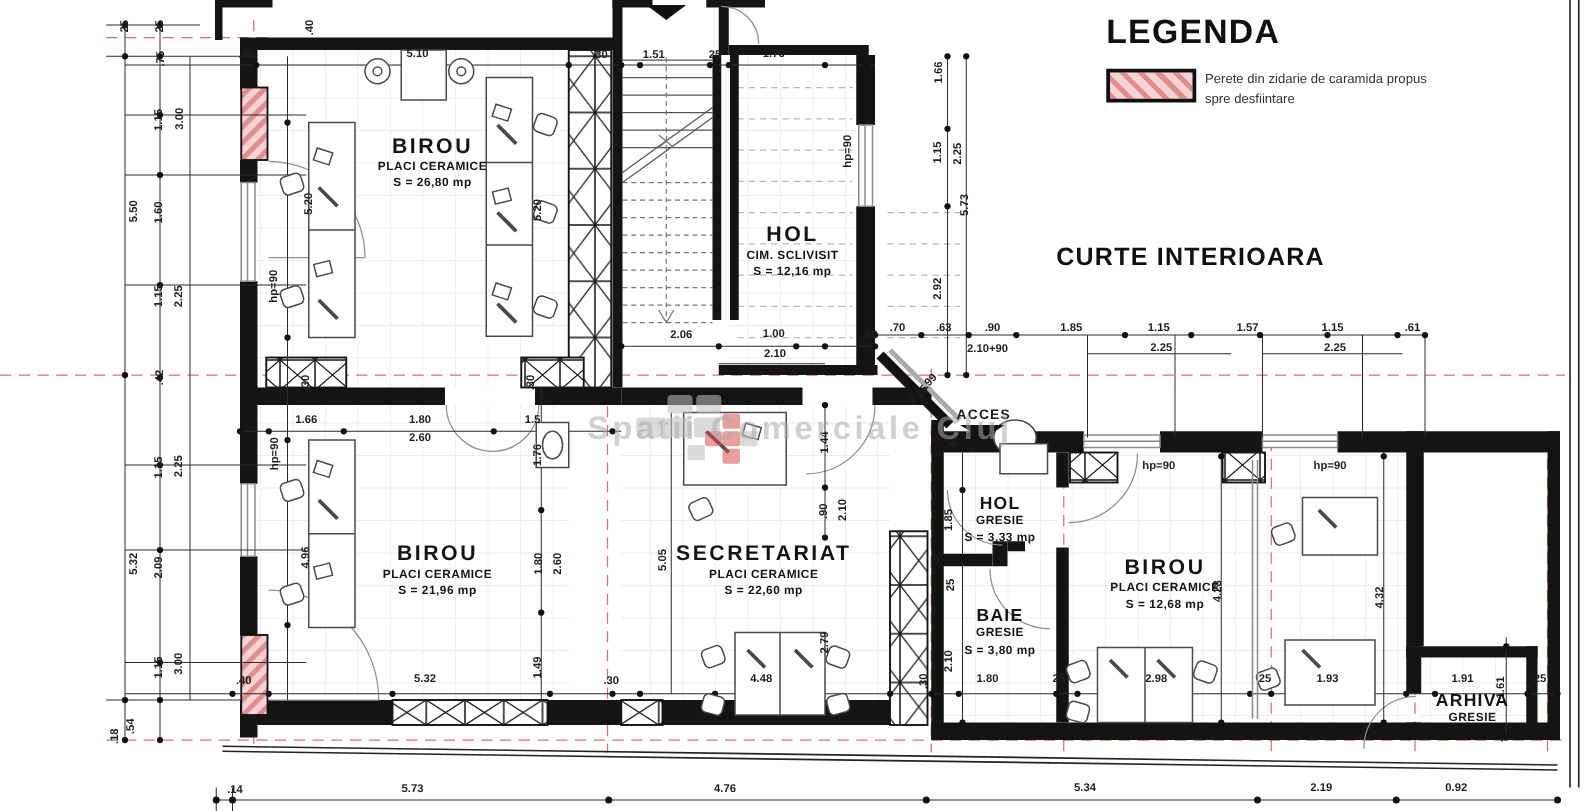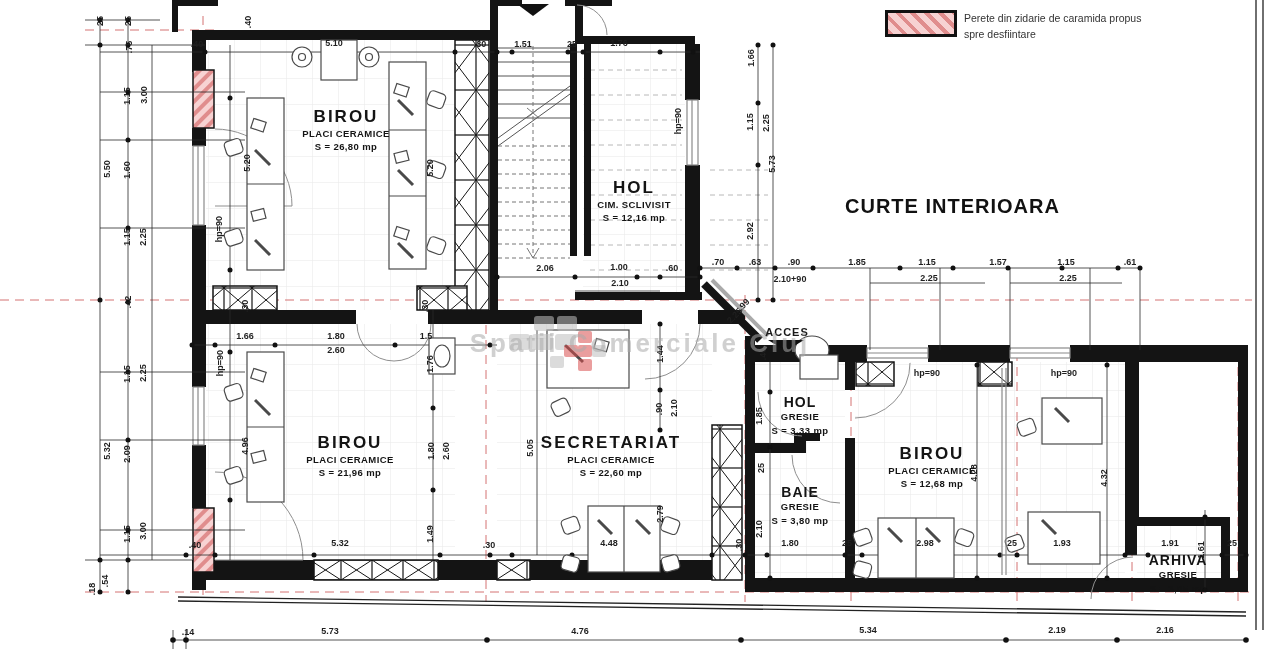--- a/index.html
+++ b/index.html
@@ -10,21 +10,21 @@
        color:#1f1f1f;white-space:nowrap;line-height:1;}
   .rot{transform:translate(-50%,-50%) rotate(-90deg);}
   .diag{transform:translate(-50%,-50%) rotate(-47deg);}
   .room{position:absolute;transform:translate(-50%,0);text-align:center;color:#141414;}
   .rname{font-size:17px;font-weight:bold;letter-spacing:2px;line-height:1.1;}
   .rsub{font-size:9.5px;font-weight:bold;letter-spacing:.4px;line-height:1.4;}
   .room.sm .rname{font-size:14px;letter-spacing:1px;}
   .acces-label{position:absolute;transform:translate(-50%,-50%);font-size:11px;font-weight:bold;letter-spacing:1px;}
   #legend{position:absolute;left:885px;top:10px;width:290px;}
   #legend-title{font-size:27px;font-weight:bold;letter-spacing:1px;color:#111;}
-  .legend-row{display:flex;align-items:flex-start;}
+  .legend-row{display:flex;align-items:flex-start;margin-top:14px;}
   .legend-row.first{margin-top:30px;}
   .swatch{width:66px;height:21px;border:3px solid #111;flex:0 0 auto;margin-right:7px;}
   .swatch.blue{background:repeating-linear-gradient(45deg,#7fadde 0 4px,#cfe2f5 4px 10px);}
   .swatch.red{background:repeating-linear-gradient(45deg,#e08d8d 0 4px,#f7d2d2 4px 10px);}
   .legend-label{font-size:10.5px;color:#333;width:200px;line-height:1.55;}
   #courtyard-title{position:absolute;left:845px;top:195px;font-size:20px;font-weight:bold;
        letter-spacing:1px;color:#111;}
   #watermark{position:absolute;left:640px;top:343px;transform:translate(-50%,-50%);
        font-size:26px;font-weight:bold;letter-spacing:3px;color:rgba(170,170,170,.55);white-space:nowrap;}
 </style>
@@ -489,21 +489,21 @@
 
 <div class="dim rot" style="left:751px;top:58px">1.66</div>
 <div class="dim rot" style="left:750px;top:122px">1.15</div>
 <div class="dim rot" style="left:766px;top:123px">2.25</div>
 <div class="dim rot" style="left:772px;top:164px">5.73</div>
 <div class="dim rot" style="left:750px;top:231px">2.92</div>
 <div class="dim rot" style="left:678px;top:121px">hp=90</div>
 
 <div class="dim" style="left:545px;top:268px">2.06</div>
 <div class="dim" style="left:619px;top:267px">1.00</div>
-<div class="dim" style="left:672px;top:268px">.60</div>
+<div class="dim" style="left:696px;top:268px">.60</div>
 <div class="dim" style="left:620px;top:283px">2.10</div>
 <div class="dim" style="left:718px;top:262px">.70</div>
 <div class="dim" style="left:755px;top:262px">.63</div>
 <div class="dim" style="left:794px;top:262px">.90</div>
 <div class="dim" style="left:790px;top:279px">2.10+90</div>
 <div class="dim" style="left:857px;top:262px">1.85</div>
 <div class="dim" style="left:927px;top:262px">1.15</div>
 <div class="dim" style="left:929px;top:278px">2.25</div>
 <div class="dim" style="left:998px;top:262px">1.57</div>
 <div class="dim" style="left:1066px;top:262px">1.15</div>
@@ -558,21 +558,21 @@
 <div class="dim" style="left:1012px;top:543px">25</div>
 <div class="dim" style="left:1170px;top:543px">1.91</div>
 <div class="dim rot" style="left:1201px;top:550px">1.61</div>
 <div class="dim" style="left:1232px;top:543px">25</div>
 
 <div class="dim" style="left:188px;top:632px">.14</div>
 <div class="dim" style="left:330px;top:631px">5.73</div>
 <div class="dim" style="left:580px;top:631px">4.76</div>
 <div class="dim" style="left:868px;top:630px">5.34</div>
 <div class="dim" style="left:1057px;top:630px">2.19</div>
-<div class="dim" style="left:1165px;top:630px">2.16</div>
+<div class="dim" style="left:1165px;top:630px">0.92</div>
 
 <div class="room" style="left:346px;top:108px">
   <div class="rname">BIROU</div>
   <div class="rsub">PLACI CERAMICE</div>
   <div class="rsub">S = 26,80 mp</div>
 </div>
 <div class="room" style="left:634px;top:179px">
   <div class="rname">HOL</div>
   <div class="rsub">CIM. SCLIVISIT</div>
   <div class="rsub">S = 12,16 mp</div>
@@ -602,20 +602,21 @@
   <div class="rsub">PLACI CERAMICE</div>
   <div class="rsub">S = 12,68 mp</div>
 </div>
 <div class="room sm" style="left:1178px;top:553px">
   <div class="rname">ARHIVA</div>
   <div class="rsub">GRESIE</div>
   <div class="rsub">S = 3,05 mp</div>
 </div>
 
 <div id="legend">
+  <div id="legend-title">LEGENDA</div>
   <div class="legend-row">
     <span class="swatch red"></span>
     <span class="legend-label">Perete din zidarie de caramida propus spre desfiintare</span>
   </div>
 </div>
 
 <div id="courtyard-title">CURTE INTERIOARA</div>
 <div id="watermark">Spatii Comerciale Cluj</div>
 
 </div>

